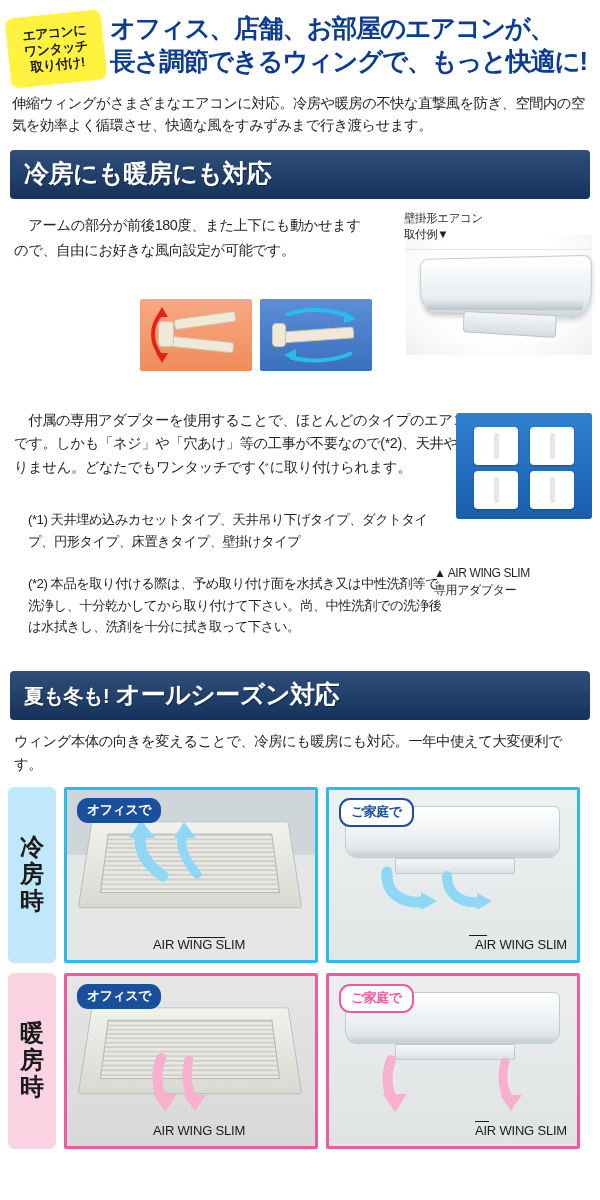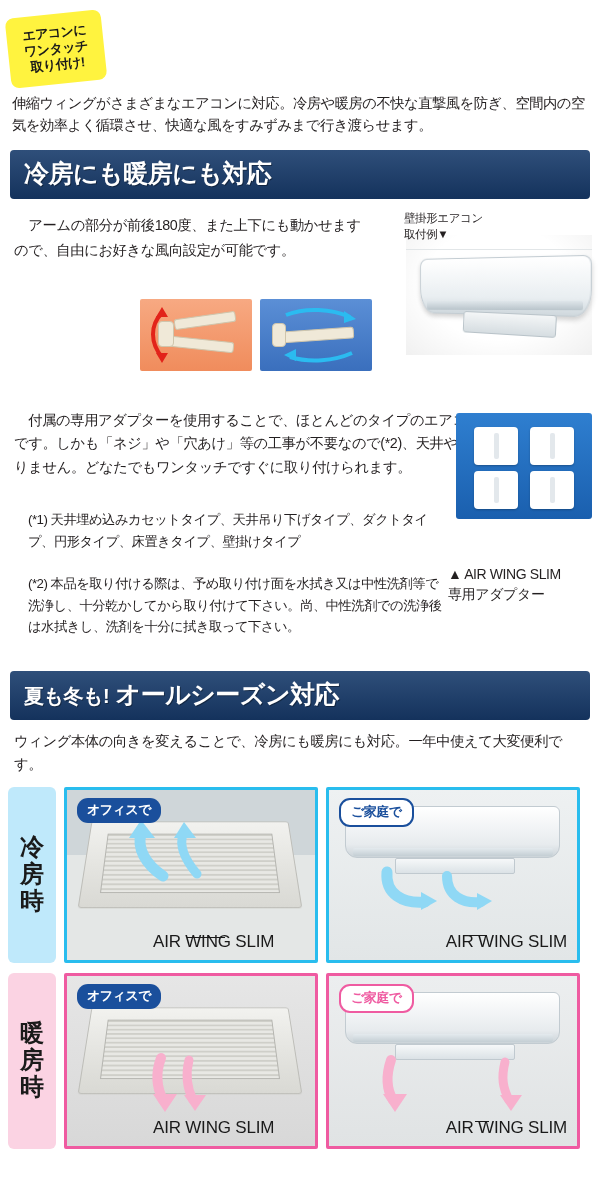--- a/index.html
+++ b/index.html
@@ -116,21 +116,21 @@
   }
   .adapter-pad {
     position: absolute; background: #ffffff; border-radius: 4px;
     box-shadow: 0 1px 2px rgba(0,0,0,.25);
   }
   .adapter-pad:after {
     content: ""; position: absolute; left: 50%; top: 6px; width: 5px; height: 26px;
     margin-left: -2.5px; background: #e3e8ec; border-radius: 2px;
   }
   .adapter-cap {
-    position: absolute; right: 12px; font-size: 14px; line-height: 1.4; letter-spacing: -0.4px;
+    position: absolute; right: 26px; font-size: 12px; line-height: 1.4; letter-spacing: -0.4px;
   }
 
   
   .season-row { position: relative; margin: 10px 8px 0 8px; display: flex; }
   .season-label {
     width: 48px; flex: 0 0 48px; border-radius: 6px;
     display: flex; flex-direction: column; align-items: center; justify-content: center;
     font-weight: bold; font-size: 24px; line-height: 1.12; letter-spacing: 0;
     color: #1a1a1a;
   }
@@ -145,21 +145,21 @@
   .tag {
     position: absolute; left: 10px; top: 8px; z-index: 5;
     padding: 3px 10px 4px 10px; border-radius: 11px;
     font-size: 13px; font-weight: bold; color: #ffffff; letter-spacing: -0.5px;
   }
   .tag.blue { background: #1a4f9c; }
   .tag.white { background: #ffffff; color: #1a4f9c; border: 2px solid #1a4f9c; }
   .tag.warm-blue { background: #1a4f9c; }
   .tag.warm-pink { background: #ffffff; color: #ef5ba1; border: 2px solid #ef5ba1; }
   .aw-label {
-    position: absolute; bottom: 8px; font-size: 17px; letter-spacing: -0.2px; color: #1a1a1a; z-index: 6; margin-top: 22px;
+    position: absolute; bottom: 8px; font-size: 13px; letter-spacing: -0.2px; color: #1a1a1a; z-index: 6; margin-top: 22px;
   }
   .aw-line { position: absolute; background: #1a1a1a; height: 1px; z-index: 6; }
 
   
   .cassette {
     position: absolute; left: 18px; top: 24px; width: 210px; height: 96px;
     background: linear-gradient(#f2f2ef,#d9d9d4);
     border: 1px solid #bdbdb8;
     transform: perspective(320px) rotateX(26deg);
     border-radius: 3px;
@@ -196,20 +196,24 @@
 </head>
 <body>
 
 <div class="page">
 
   <div class="header">
     <div class="badge">
       <span>エアコンに</span>
       <span>ワンタッチ</span>
       <span>取り付け!</span>
+    </div>
+    <div class="headline">
+      <div class="l1">オフィス、店舗、お部屋のエアコンが、</div>
+      <div class="l2">長さ調節できるウィングで、もっと快適に!</div>
     </div>
   </div>
 
   <div class="lead">伸縮ウィングがさまざまなエアコンに対応。冷房や暖房の不快な直撃風を防ぎ、空間内の空気を効率よく循環させ、快適な風をすみずみまで行き渡らせます。</div>
 
   <div class="band">
     <div class="t">冷房にも暖房にも対応</div>
   </div>
 
   <div class="sec1">

